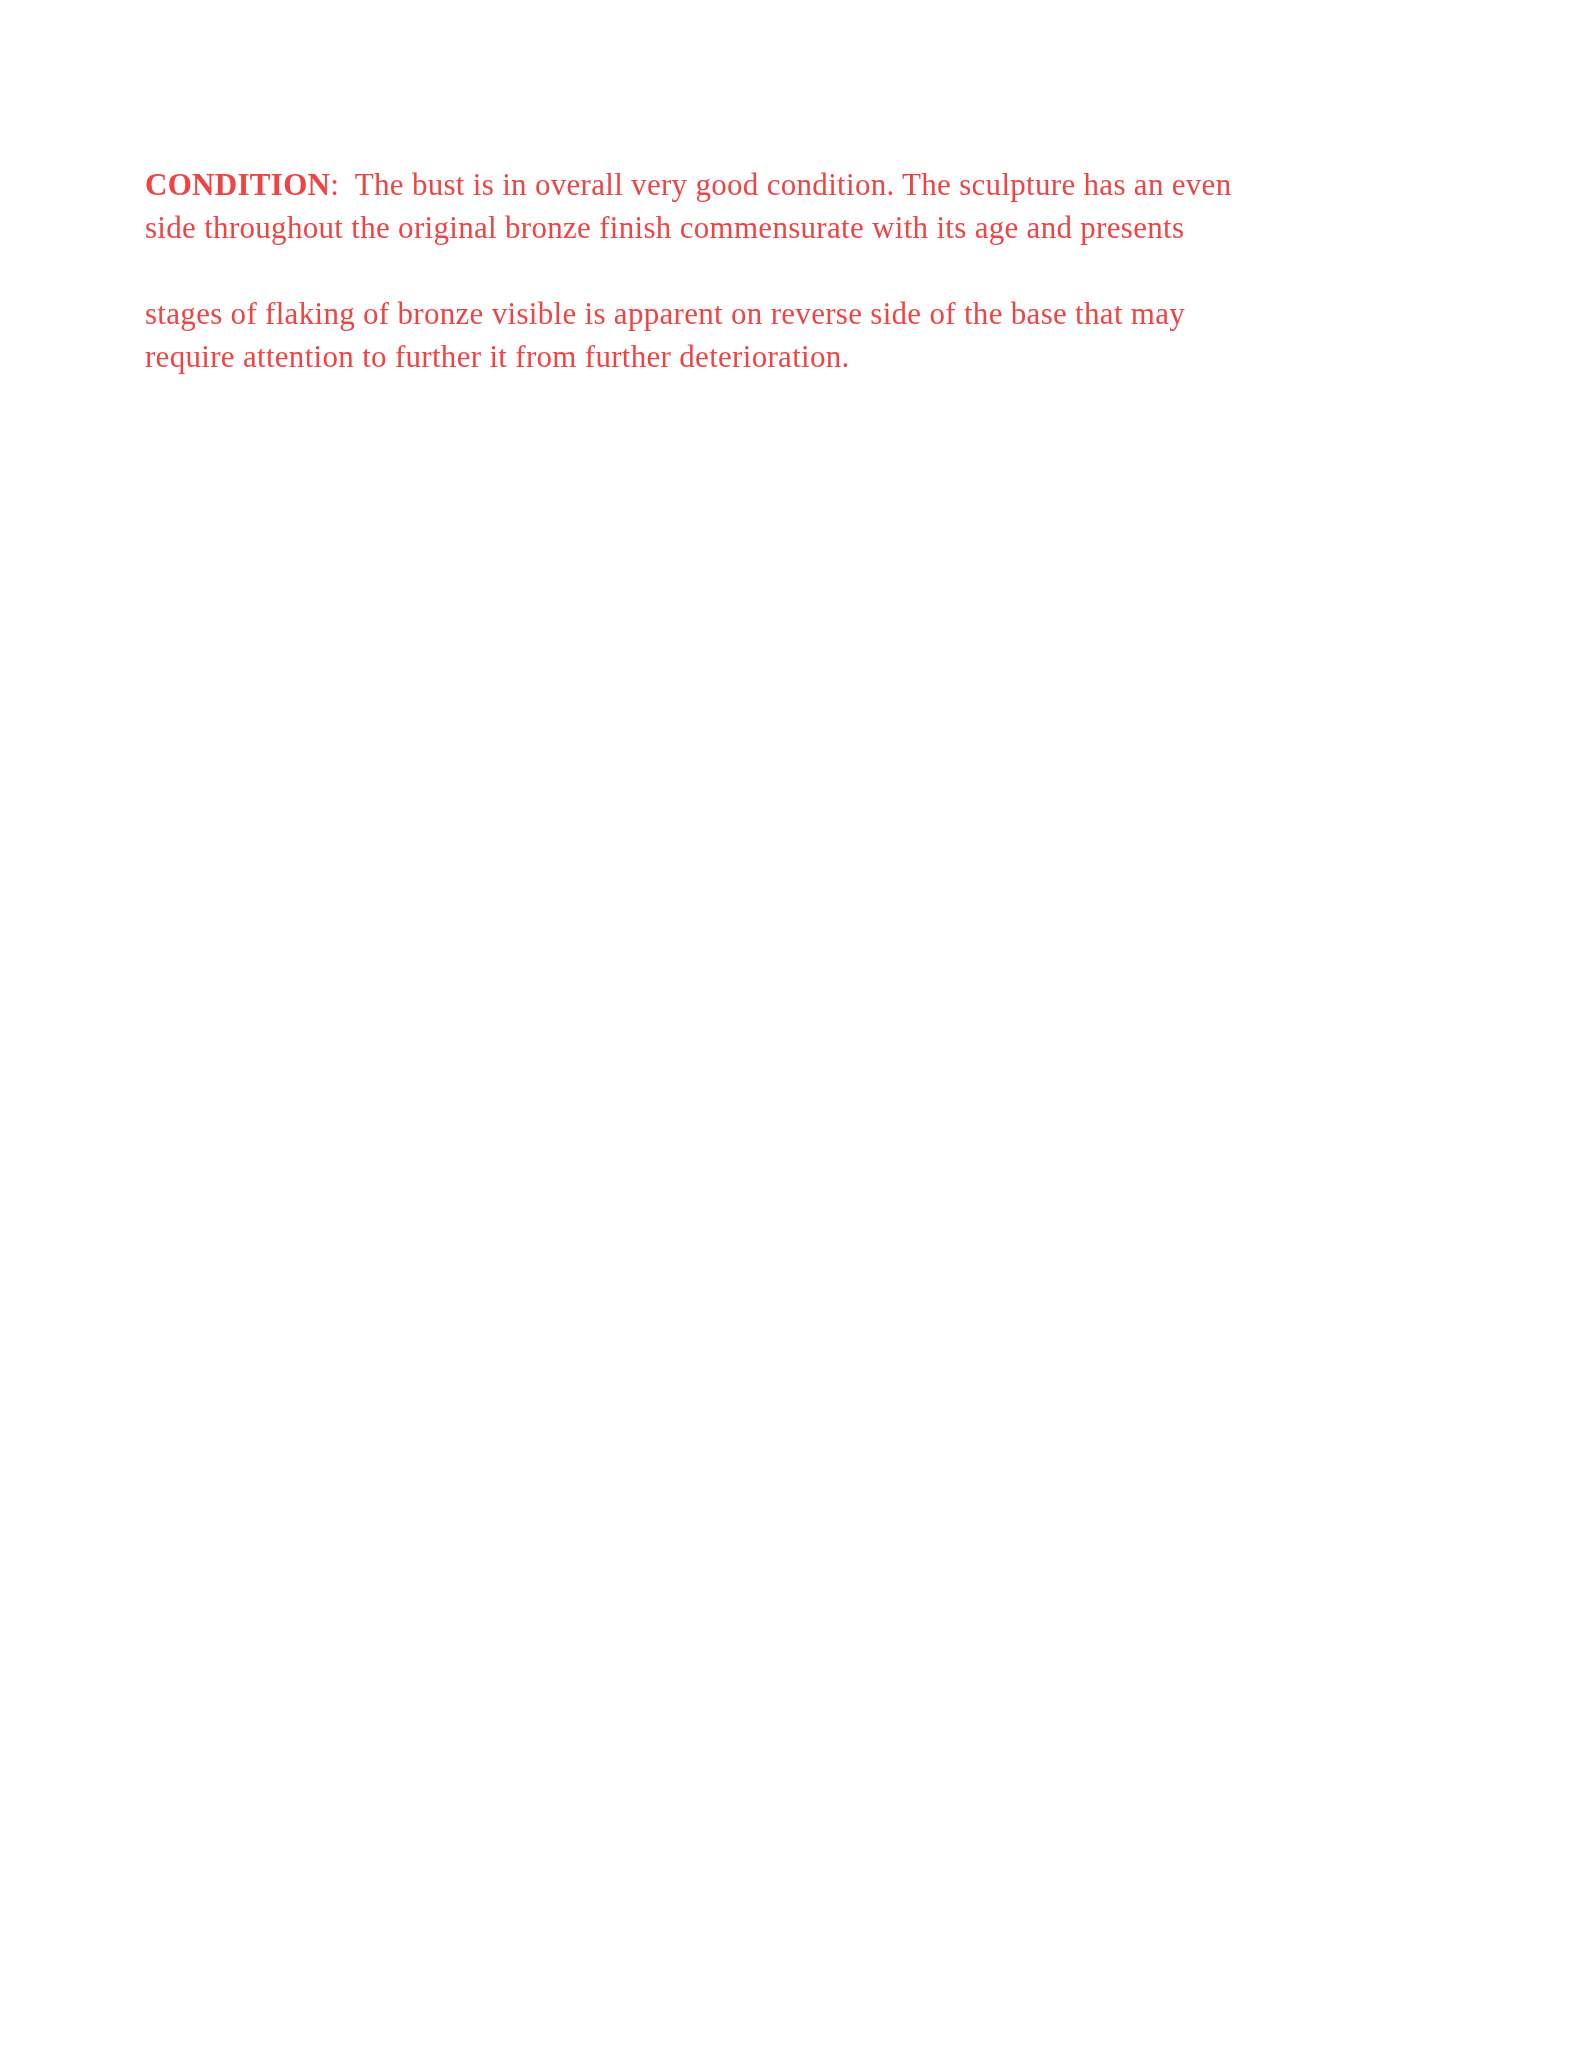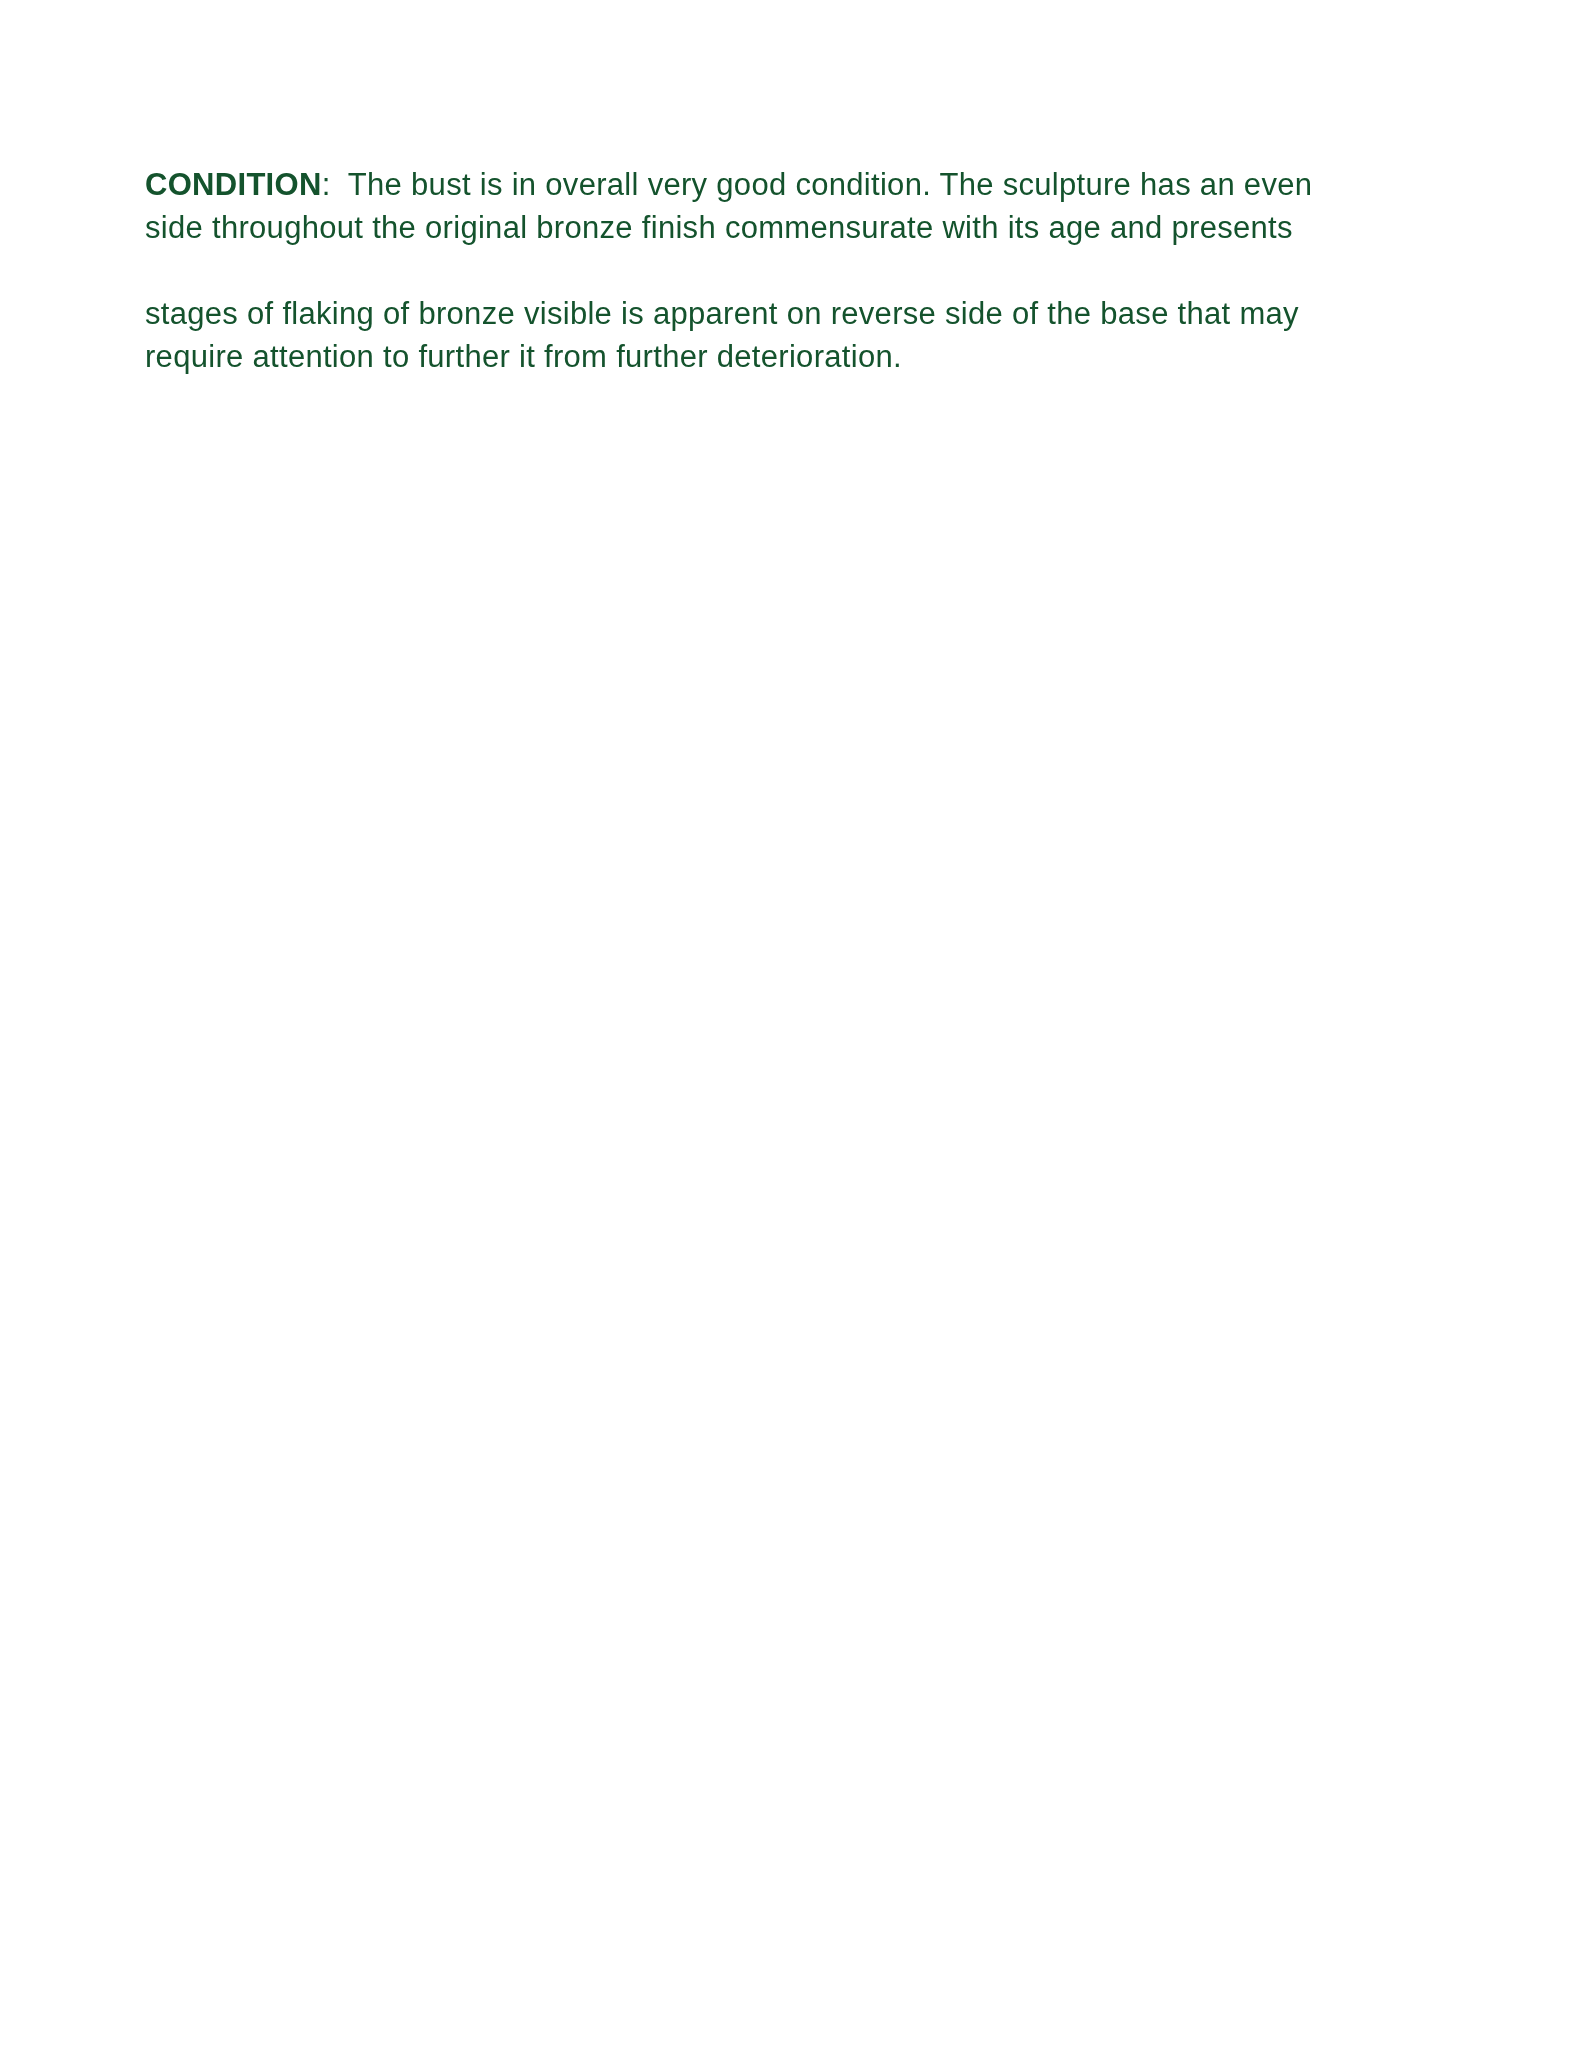--- a/index.html
+++ b/index.html
@@ -6,22 +6,22 @@
     margin: 0;
     padding: 0;
     background: #ffffff;
   }
   .page {
     position: relative;
     width: 1583px;
     height: 1812px;
     background: #ffffff;
     overflow: hidden;
-    font-family: Liberation Sans, sans-serif;
-    color: #14532d;
+    font-family: Liberation Serif, serif;
+    color: #ef4444;
   }
   .body-text {
     position: absolute;
     left: 145px;
     top: 163px;
     width: 1300px;
     font-size: 31px;
     line-height: 43px;
     letter-spacing: 0.3px;
   }

